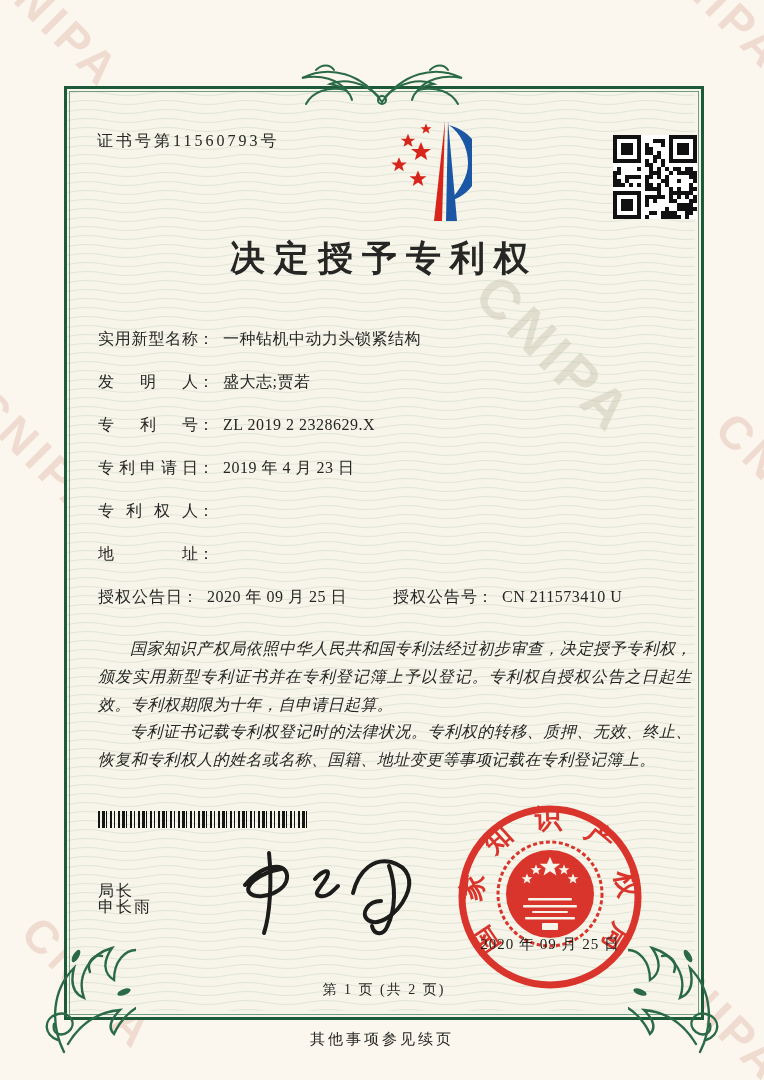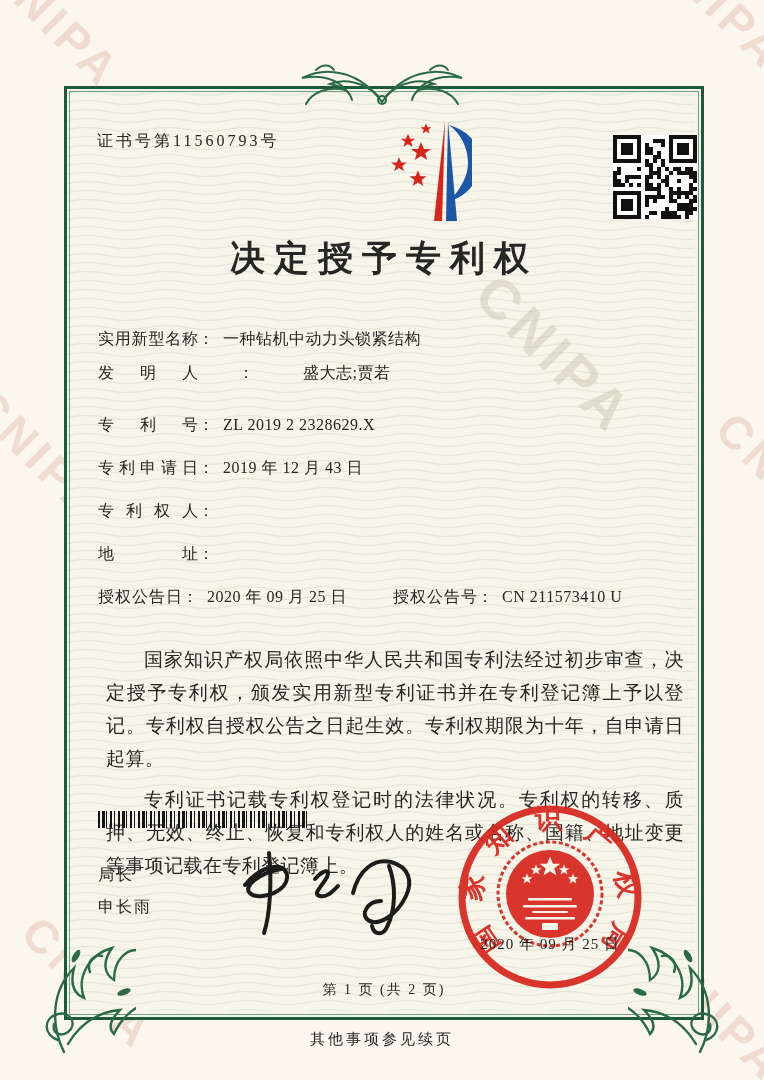--- a/index.html
+++ b/index.html
@@ -65,34 +65,34 @@
     text-align:justify;text-align-last:justify;
   }
   .lbl.small{width:84px;}
   .val{margin-left:9px;letter-spacing:0.5px;}
   .grp{display:flex;align-items:baseline;}
   .grp.right{position:absolute;left:295px;top:0;}
   .paras{
     position:absolute;left:31px;top:546px;width:594px;
   }
   .paras p{
-    margin:8px;text-indent:2em;text-align:justify;
-    font-size:19px;line-height:1.74;letter-spacing:0.4px;
+    margin:0;text-indent:2em;text-align:justify;
+    font-size:16px;line-height:1.74;letter-spacing:0.4px;font-style:italic;
   }
   .barcode{
     position:absolute;left:31px;top:722px;
     width:212px;height:17px;
     background:repeating-linear-gradient(90deg,
       #141414 0 2px,transparent 2px 4px,
       #141414 4px 7px,transparent 7px 8px,
       #141414 8px 9px,transparent 9px 12px,
       #141414 12px 14px,transparent 14px 16px,
       #141414 16px 17px,transparent 17px 20px);
   }
-  .director-title{position:absolute;left:31px;top:776px;font-size:16px;letter-spacing:2px;}
+  .director-title{position:absolute;left:31px;top:792px;font-size:16px;letter-spacing:2px;}
   .director-name{position:absolute;left:31px;top:808px;font-size:16px;letter-spacing:2px;}
   .signature{position:absolute;left:150px;top:752px;}
   .seal{position:absolute;left:385px;top:710px;width:196px;height:196px;}
   .seal-date{
     position:absolute;left:395px;top:846px;width:176px;
     text-align:center;font-size:15px;color:#1d1d1b;
     letter-spacing:1px;white-space:nowrap;
   }
   .pageinfo{
     position:absolute;left:0;top:892px;width:100%;
@@ -377,34 +377,34 @@
         <rect x="72" y="80" width="4" height="4" fill="#111"></rect>
       </svg>
 
     <div class="title">决定授予专利权</div>
 
     <div class="row" style="top:240px;">
       <span class="lbl">实用新型名称</span>
         <span>：</span>
       <span class="val">一种钻机中动力头锁紧结构</span>
     </div>
-    <div class="row" style="top:274px;gap:40px;">
+    <div class="row" style="top:283px;">
       <span class="lbl">发明人</span>
         <span>：</span>
       <span class="val">盛大志;贾若</span>
     </div>
     <div class="row" style="top:326px;">
       <span class="lbl">专利号</span>
         <span>：</span>
       <span class="val">ZL 2019 2 2328629.X</span>
     </div>
     <div class="row" style="top:369px;">
       <span class="lbl">专利申请日</span>
         <span>：</span>
-      <span class="val">2019 年 12 月 43 日</span>
+      <span class="val">2019 年 4 月 23 日</span>
     </div>
     <div class="row" style="top:412px;">
       <span class="lbl">专利权人</span>
         <span>：</span>
     </div>
     <div class="row" style="top:455px;">
       <span class="lbl">地址</span>
         <span>：</span>
     </div>
     <div class="row" style="top:498px;width:594px;">

